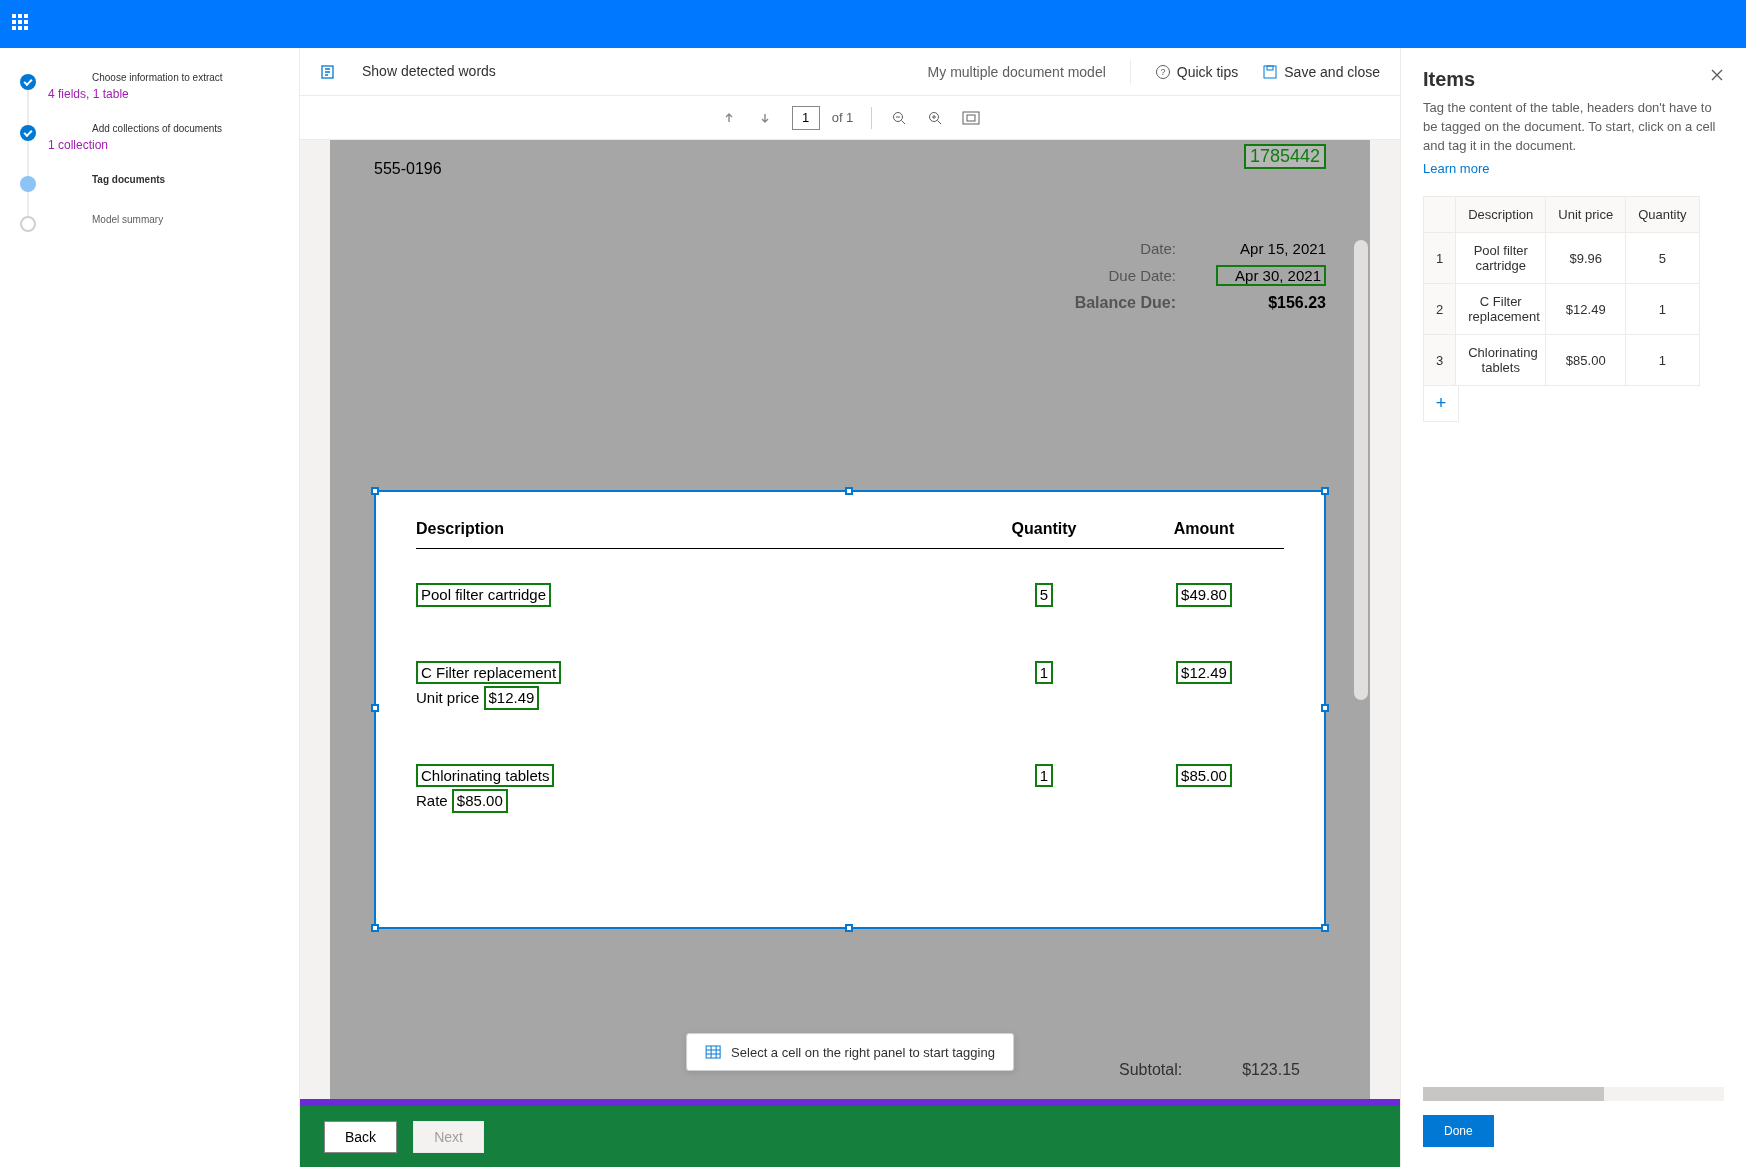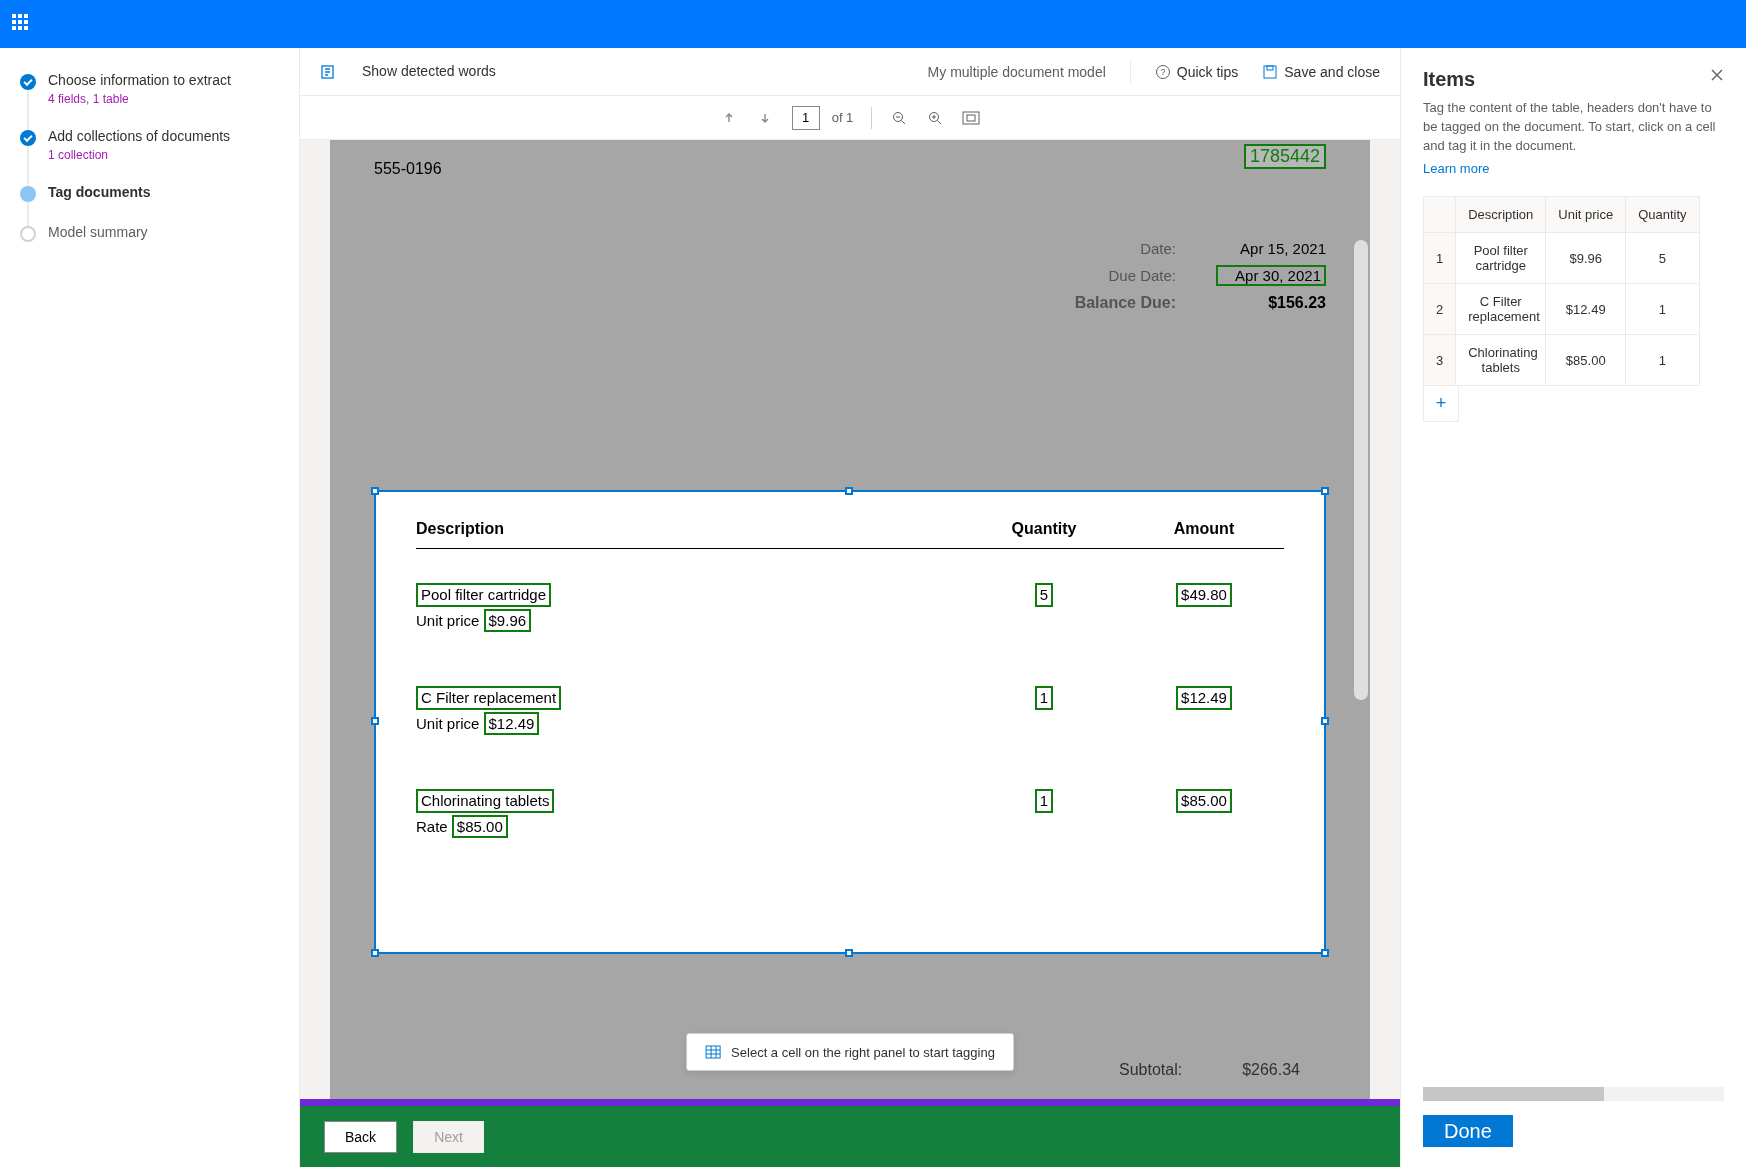--- a/index.html
+++ b/index.html
@@ -40,21 +40,21 @@
     padding: 24px 20px;
     background: #fff;
   }
   .steps { position: relative; }
   .step { display: flex; align-items: flex-start; gap: 12px; margin-bottom: 22px; position: relative; }
   .step-bullet { width: 16px; height: 16px; border-radius: 50%; flex-shrink: 0; margin-top: 2px; position: relative; z-index:1;}
   .step-bullet.done { background: #0078d4; display:flex; align-items:center; justify-content:center;}
   .step-bullet.done::after { content:""; width:6px; height:3px; border-left:2px solid #fff; border-bottom:2px solid #fff; transform: rotate(-45deg); margin-top:-2px;}
   .step-bullet.current { background: #8cc4f5; }
   .step-bullet.pending { border:2px solid #d2d0ce; background:#fff;}
-  .step-title { font-size:14px; color:#323130; }
+  .step-title { font-size:10px; color:#323130;margin-left:44px; }
   .step-title.current { font-weight:600; }
   .step-sub { font-size:12px; color:#a21caf; margin-top:4px; }
   .step-line { position:absolute; left:7px; top:18px; width:2px; height:40px; background:#edebe9; }
 
   
   .center {
     flex: 1;
     display: flex;
     flex-direction: column;
     min-width: 0;
@@ -194,21 +194,21 @@
   .rp-learn { color:#0078d4; font-size:13px; display:inline-block; margin-top:4px; cursor:pointer;}
   .rp-table-wrap { margin:18px 0 0 22px; overflow-x:auto; flex:1;}
   table.rp-table { border-collapse:collapse; font-size:13px; }
   table.rp-table th, table.rp-table td { border:1px solid #edebe9; padding:10px 12px; text-align:center; }
   table.rp-table th { background:#faf9f8; font-weight:400; color:#323130; }
   table.rp-table td.rownum { background:#faf9f8; width:32px;}
   .rp-add { width:36px; height:36px; border:1px solid #edebe9; border-top:0; display:flex; align-items:center; justify-content:center; color:#0078d4; font-size:18px; cursor:pointer; margin-left:0;}
   .rp-scroll-x { height:14px; margin:8px 22px 0 22px; background:#f3f2f1; position:relative;}
   .rp-scroll-thumb{ position:absolute; left:0; top:0; height:100%; width:60%; background:#c8c6c4;}
   .rp-footer { padding:14px 22px 20px 22px; }
-  .btn-primary { background:#0078d4; color:#fff; border:1px solid #0078d4; height:32px; padding:0 20px; font-size:20px; cursor:pointer;}
+  .btn-primary { background:#0078d4; color:#fff; border:1px solid #0078d4; height:32px; padding:0 20px; font-size:12px; cursor:pointer;}
 
   svg { display:block; }
 </style>
 </head>
 <body>
 
 <div class="topbar">
   <div class="waffle">
     <span></span>
       <span></span>
@@ -361,21 +361,20 @@
               <div class="col1">Description</div>
               <div class="col2">Quantity</div>
               <div class="col3">Amount</div>
             </div>
             <div class="hr"></div>
 
             <div id="doc-rows">
                 <div class="item-row">
     <div class="item-col1">
       <span class="tag">Pool filter cartridge</span>
-      <div class="sub-line"><span>Unit price</span> <span class="tag">$9.96</span></div>
     </div>
     <div class="item-col2"><span class="tag">5</span></div>
     <div class="item-col3"><span class="tag">$49.80</span></div>
                 </div>
                 <div class="item-row">
     <div class="item-col1">
       <span class="tag">C Filter replacement</span>
       <div class="sub-line"><span>Unit price</span> <span class="tag">$12.49</span></div>
     </div>
     <div class="item-col2"><span class="tag">1</span></div>
@@ -388,21 +387,21 @@
     </div>
     <div class="item-col2"><span class="tag">1</span></div>
     <div class="item-col3"><span class="tag">$85.00</span></div>
                 </div>
               </div>
           </div>
 
         </div>
         <div class="subtotal-row-wrapper">
           <span>Subtotal:</span>
-          <span>$266.34</span>
+          <span>$123.15</span>
         </div>
         <div class="vscroll"></div>
       </div>
 
       <div class="hint-pill">
         <svg width="16" height="16" viewBox="0 0 16 16">
             <rect x="1" y="2" width="14" height="12" fill="none" stroke="#0078d4"></rect>
             <path d="M1 6h14M1 10h14M6 2v12M11 2v12" stroke="#0078d4"></path>
           </svg>
         <span>Select a cell on the right panel to start tagging</span>

